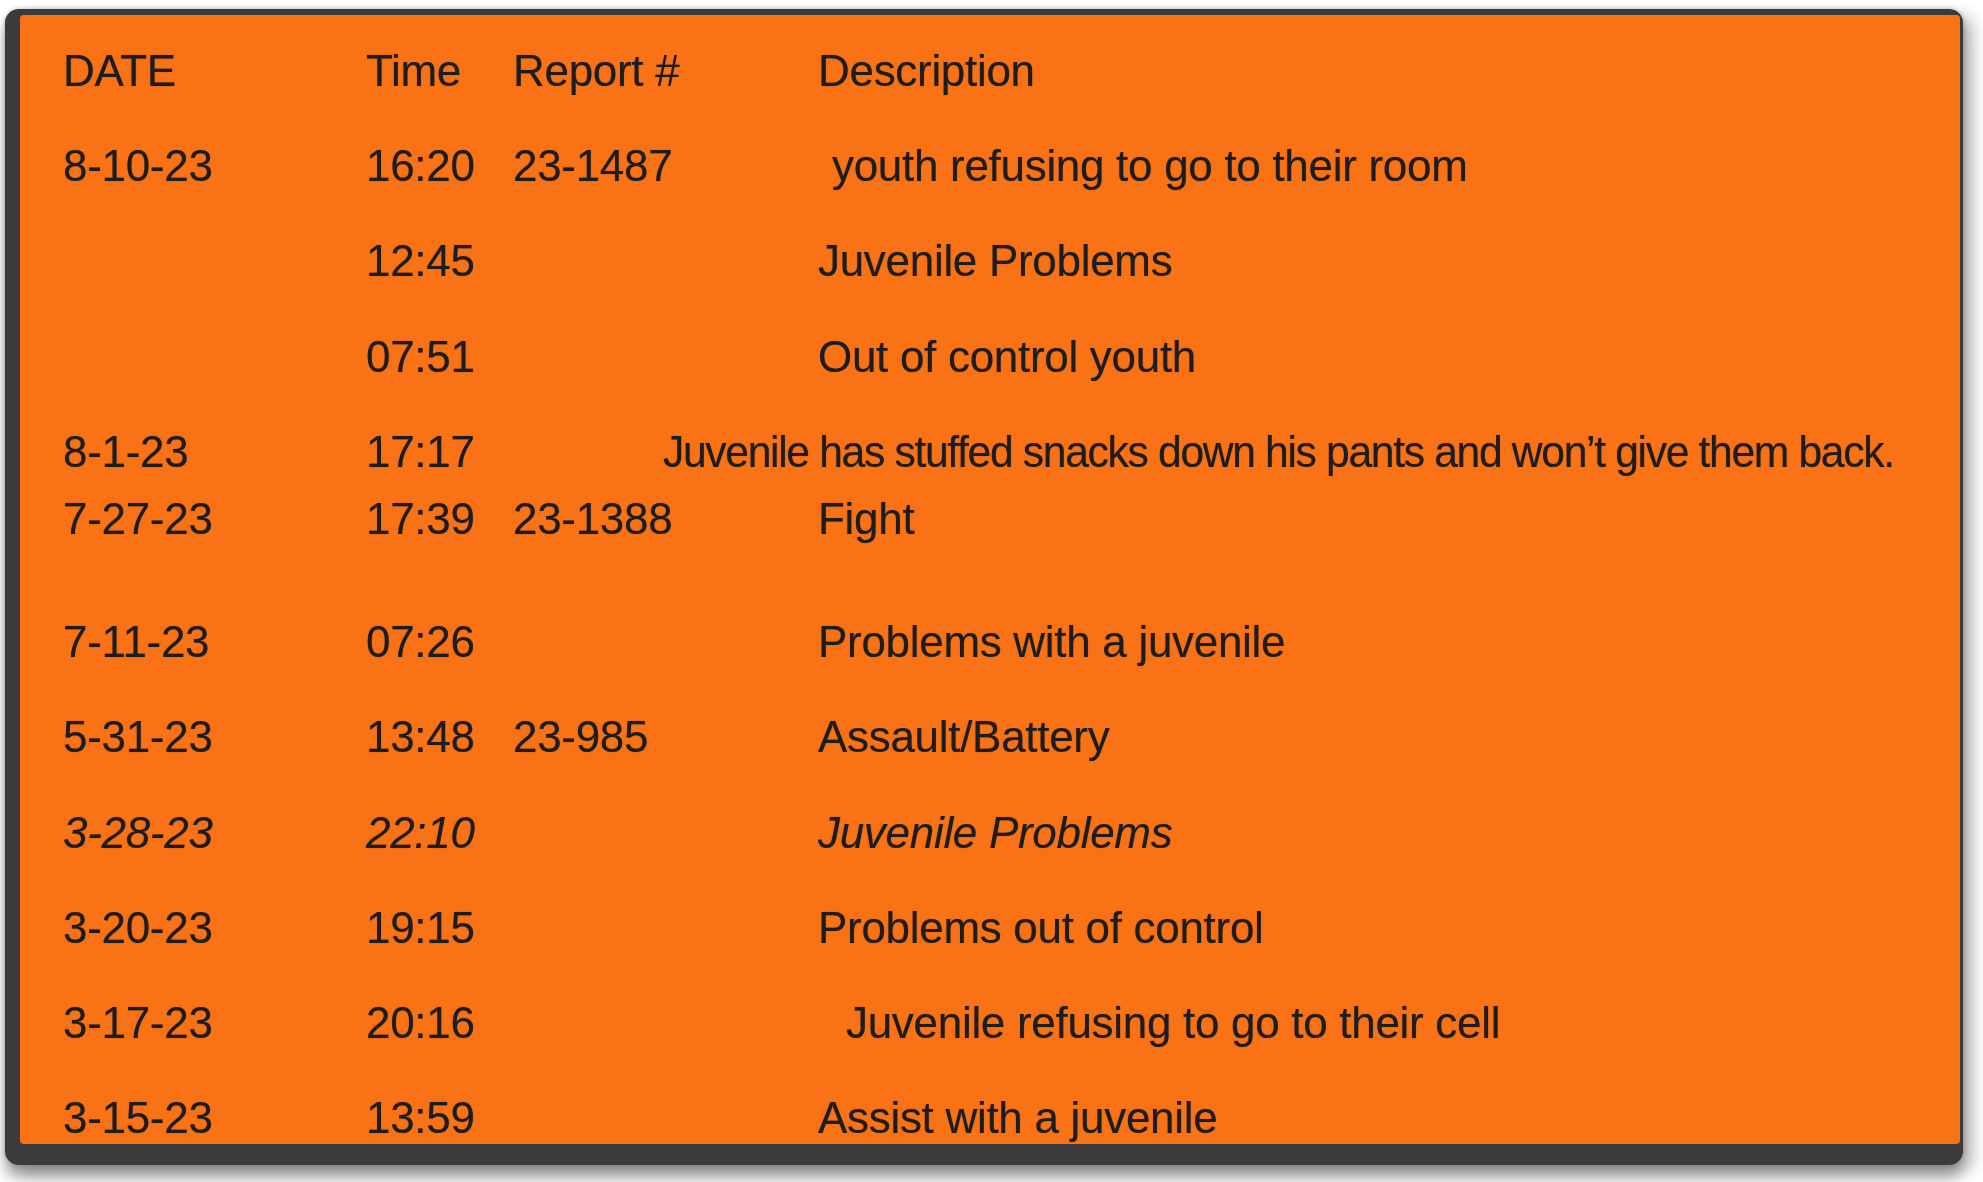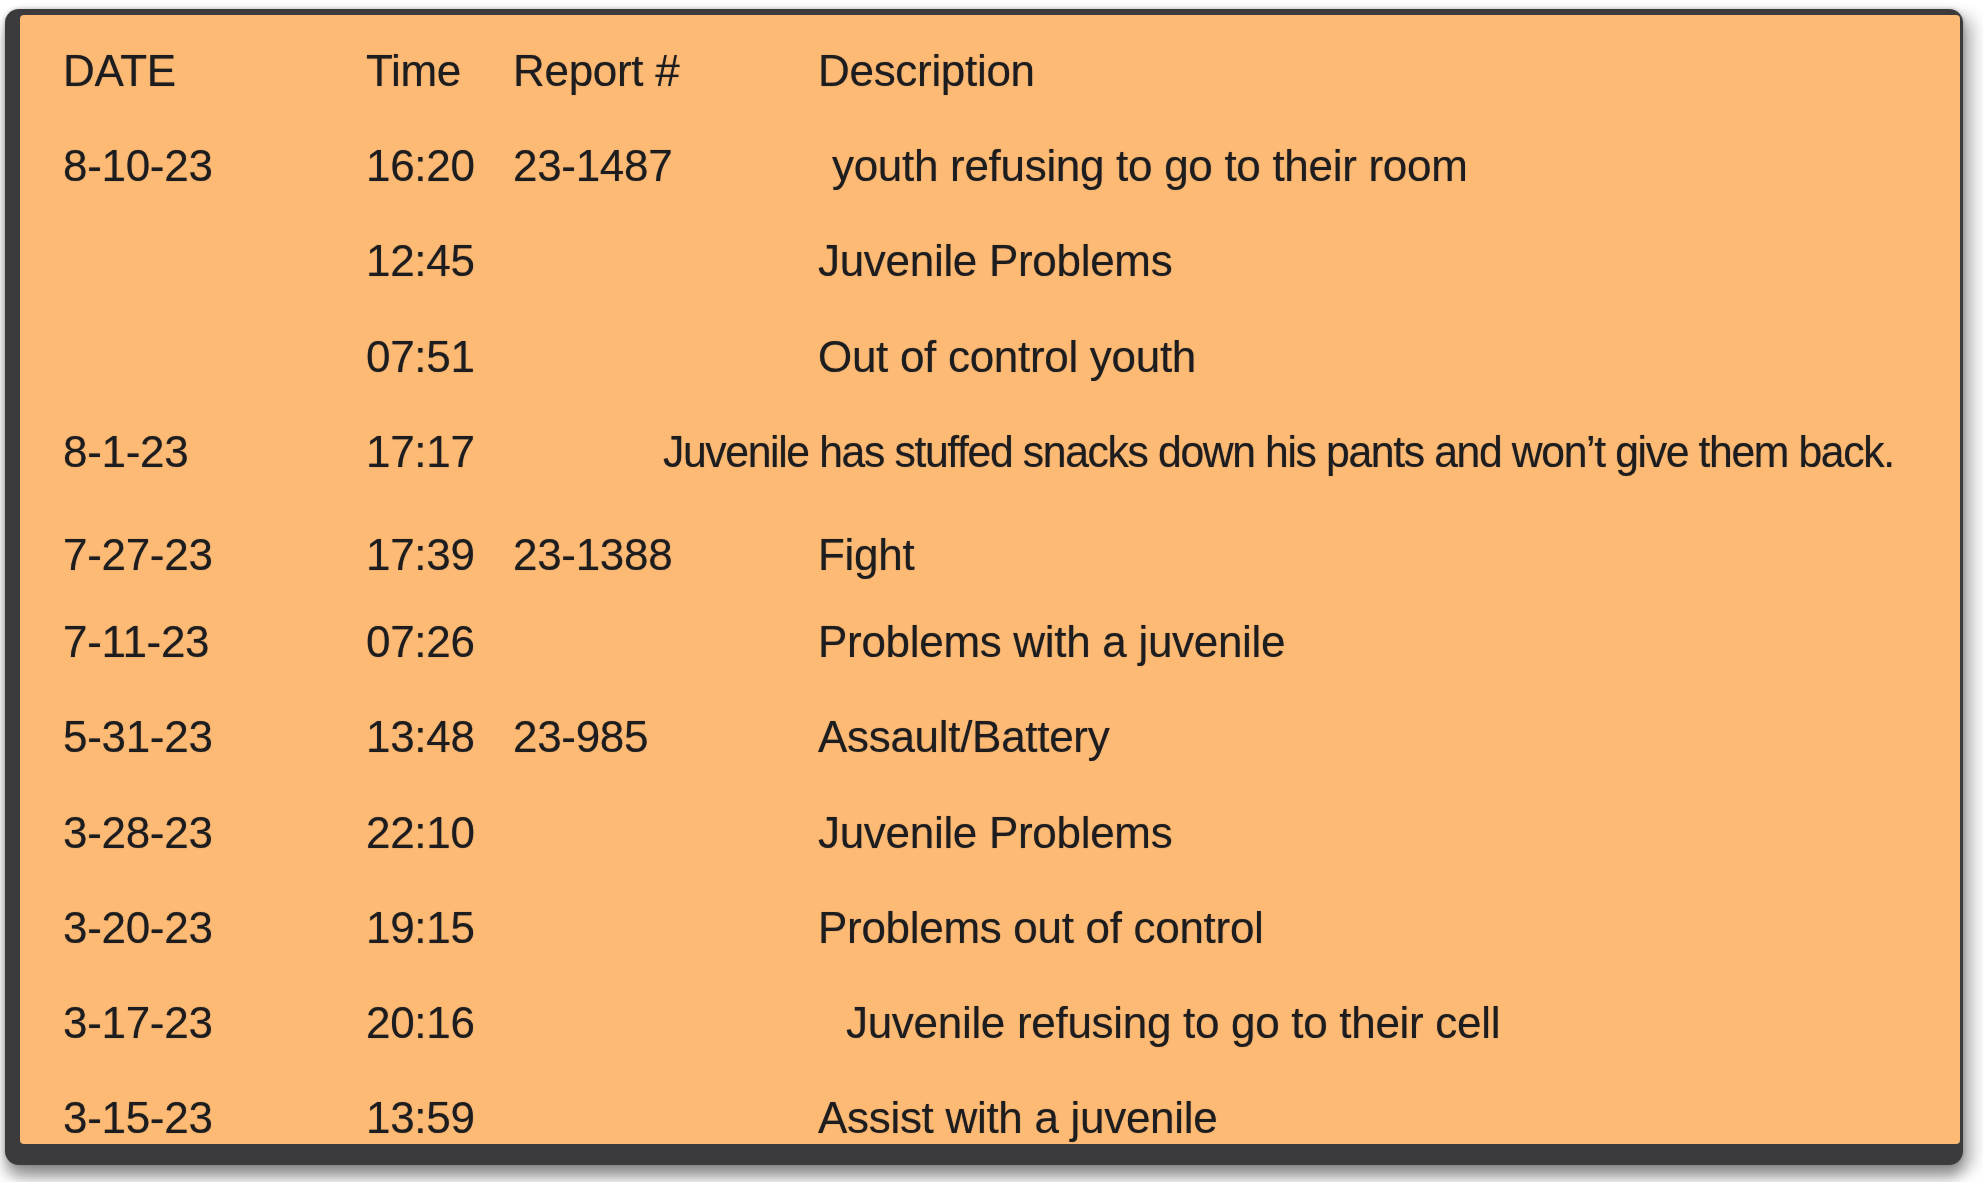--- a/index.html
+++ b/index.html
@@ -18,21 +18,21 @@
     border-radius: 14px;
     box-shadow:
       0 12px 14px rgba(85,85,85,0.55),
       12px 6px 16px rgba(0,0,0,0.20),
       0 0 4px rgba(0,0,0,0.25);
   }
   
   .sheet {
     position: absolute;
     left: 15px; top: 6px; right: 3px; bottom: 21px;
-    background: #fdba74;
+    background: #f97316;
     border-radius: 4px;
   }
   .doc-table { position: absolute; inset: 0; }
   .t-row {
     position: absolute;
     left: 0; right: 0;
     height: 96px;
   }
   .cell {
     position: absolute;
@@ -85,39 +85,39 @@
           <span class="cell c-time">07:51</span>
           <span class="cell c-report"></span>
           <span class="cell c-desc" style="left: 798px;">Out of control youth</span>
         </div>
           <div class="t-row" style="top: 388.8px; padding-left: 8px;">
           <span class="cell c-date">8-1-23</span>
           <span class="cell c-time">17:17</span>
           <span class="cell c-report"></span>
           <span class="cell c-desc squeeze" style="left: 643px;">Juvenile has stuffed snacks down his pants and won’t give them back.</span>
         </div>
-          <div class="t-row" style="top: 492px;">
+          <div class="t-row" style="top: 456px;">
           <span class="cell c-date">7-27-23</span>
           <span class="cell c-time">17:39</span>
           <span class="cell c-report">23-1388</span>
           <span class="cell c-desc" style="left: 798px;">Fight</span>
         </div>
           <div class="t-row" style="top: 579.2px;">
           <span class="cell c-date">7-11-23</span>
           <span class="cell c-time">07:26</span>
           <span class="cell c-report"></span>
           <span class="cell c-desc" style="left: 798px;">Problems with a juvenile</span>
         </div>
           <div class="t-row" style="top: 674.4px;">
           <span class="cell c-date">5-31-23</span>
           <span class="cell c-time">13:48</span>
           <span class="cell c-report">23-985</span>
           <span class="cell c-desc" style="left: 798px;">Assault/Battery</span>
         </div>
-          <div class="t-row" style="top: 769.6px;">
+          <div class="t-row" style="top: 769.6px; font-style: italic;">
           <span class="cell c-date">3-28-23</span>
           <span class="cell c-time">22:10</span>
           <span class="cell c-report"></span>
           <span class="cell c-desc" style="left: 798px;">Juvenile Problems</span>
         </div>
           <div class="t-row" style="top: 864.8px;">
           <span class="cell c-date">3-20-23</span>
           <span class="cell c-time">19:15</span>
           <span class="cell c-report"></span>
           <span class="cell c-desc" style="left: 798px;">Problems out of control</span>

